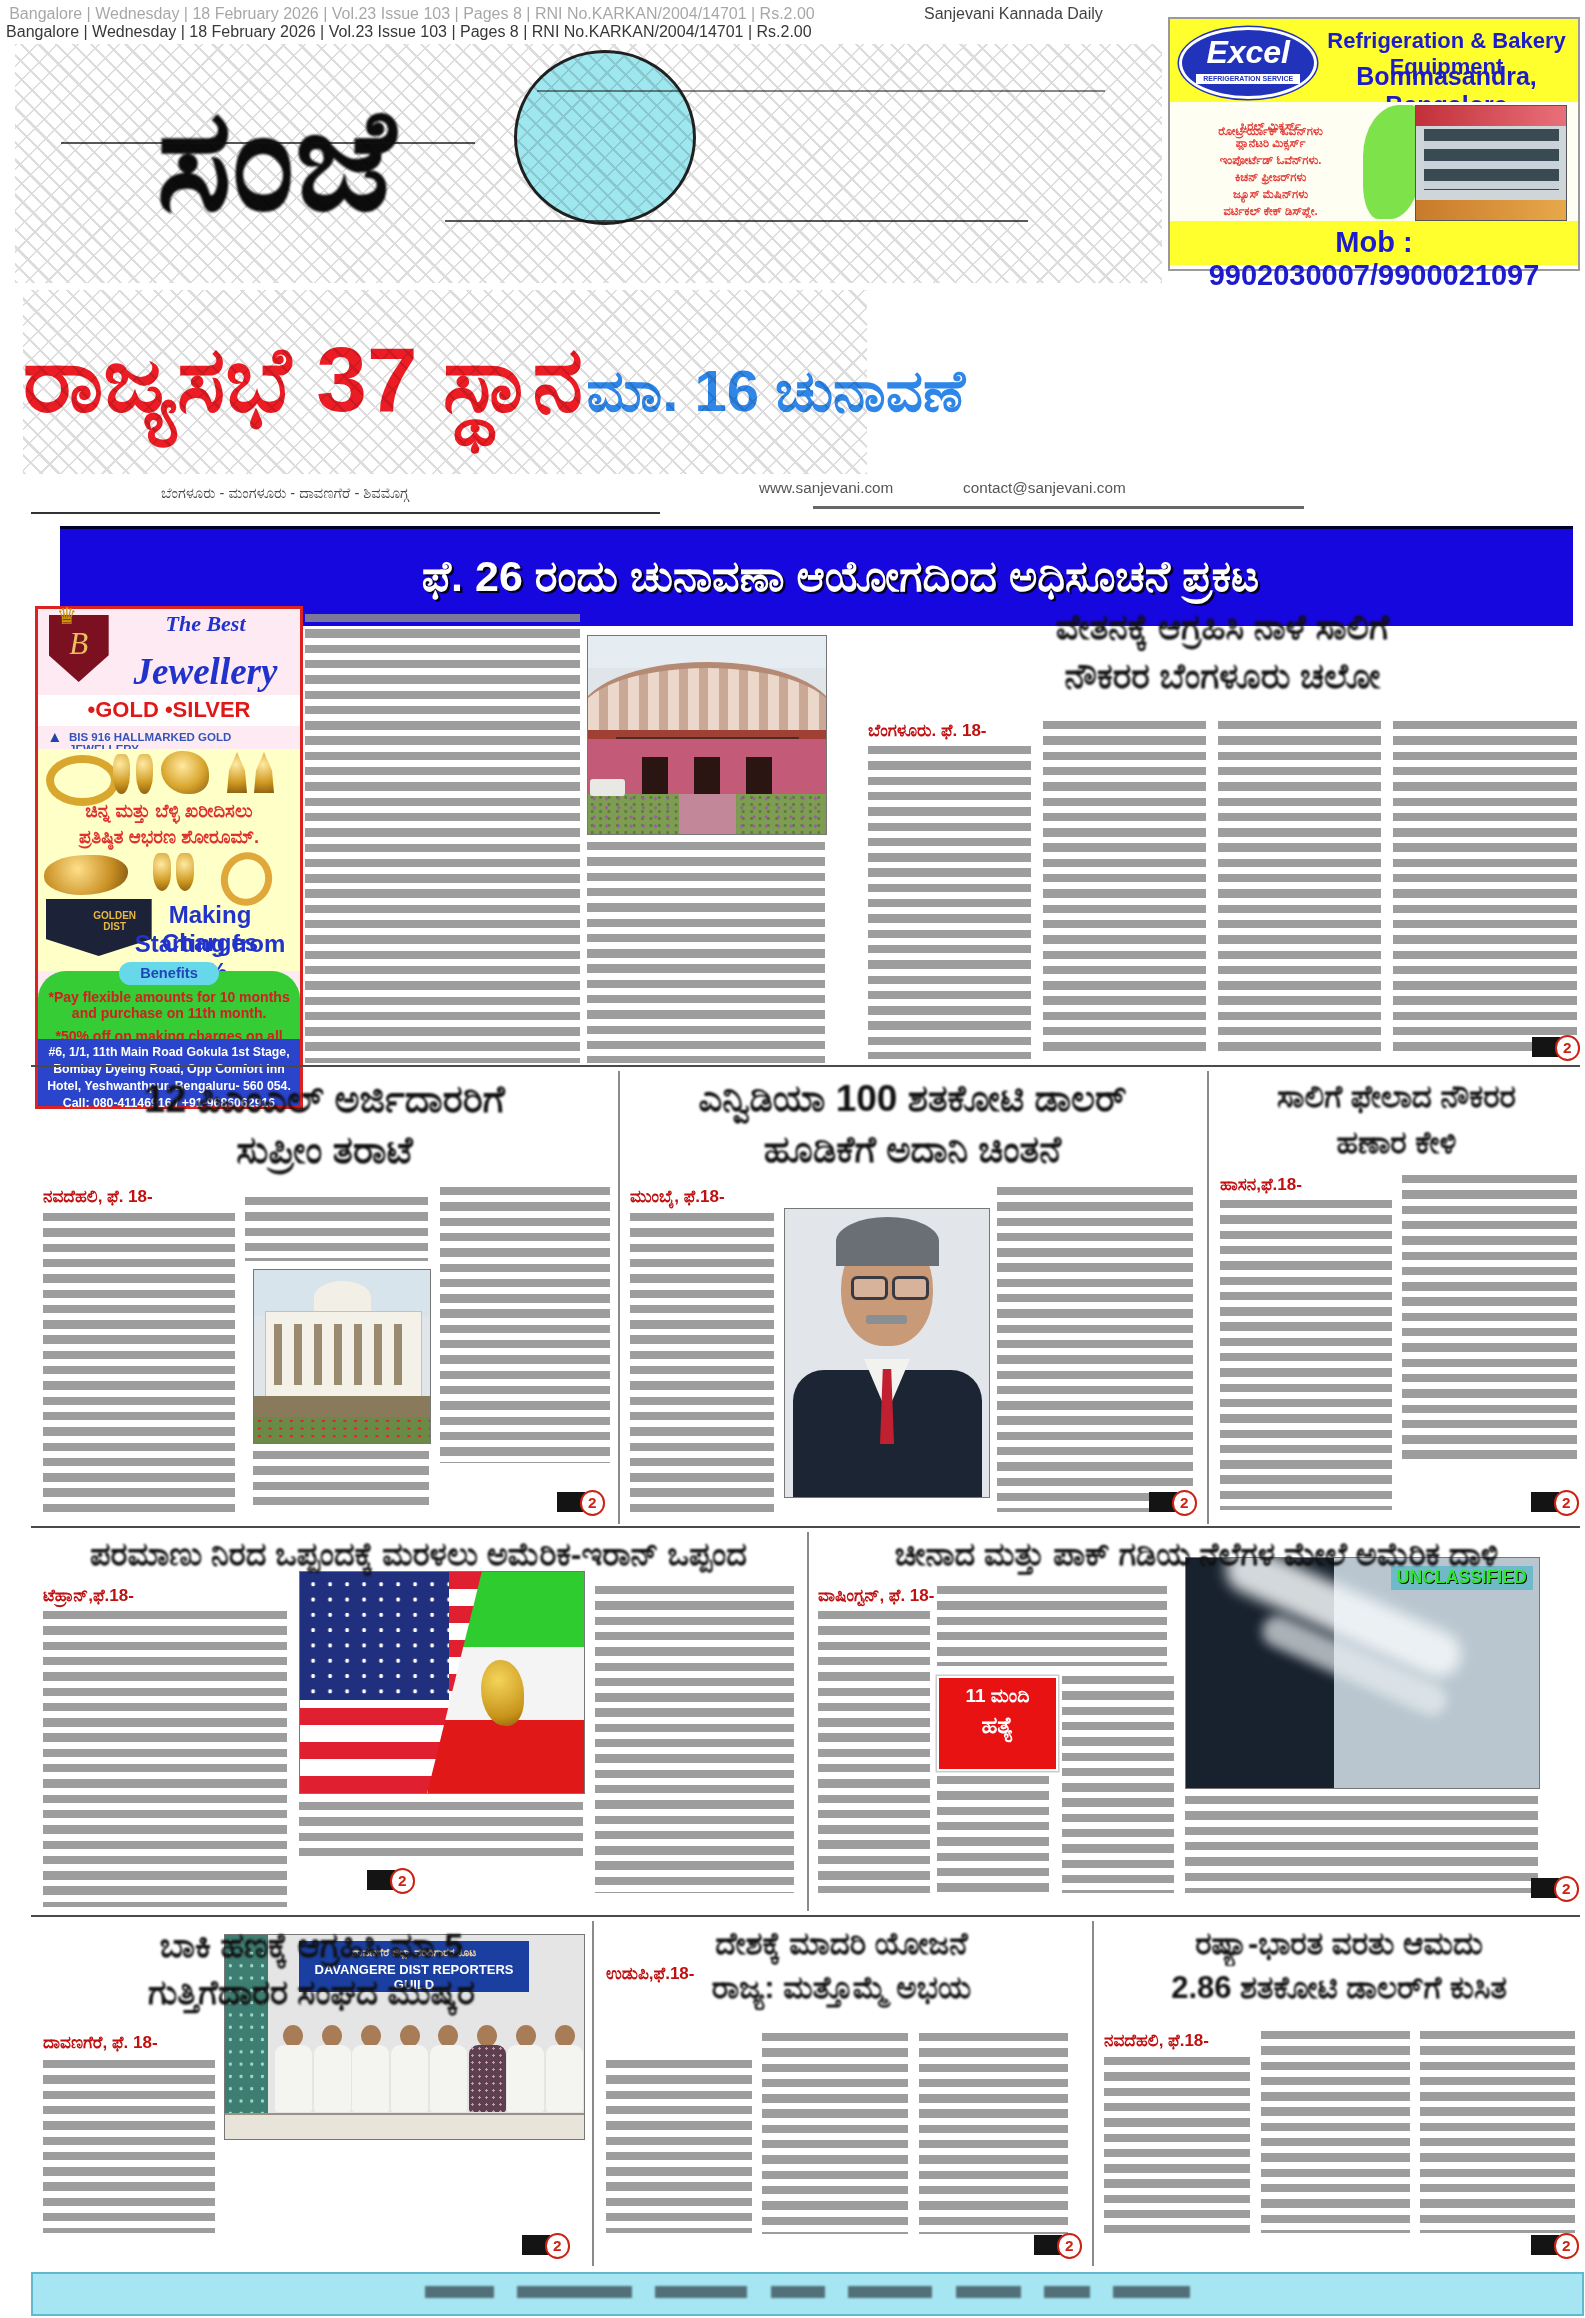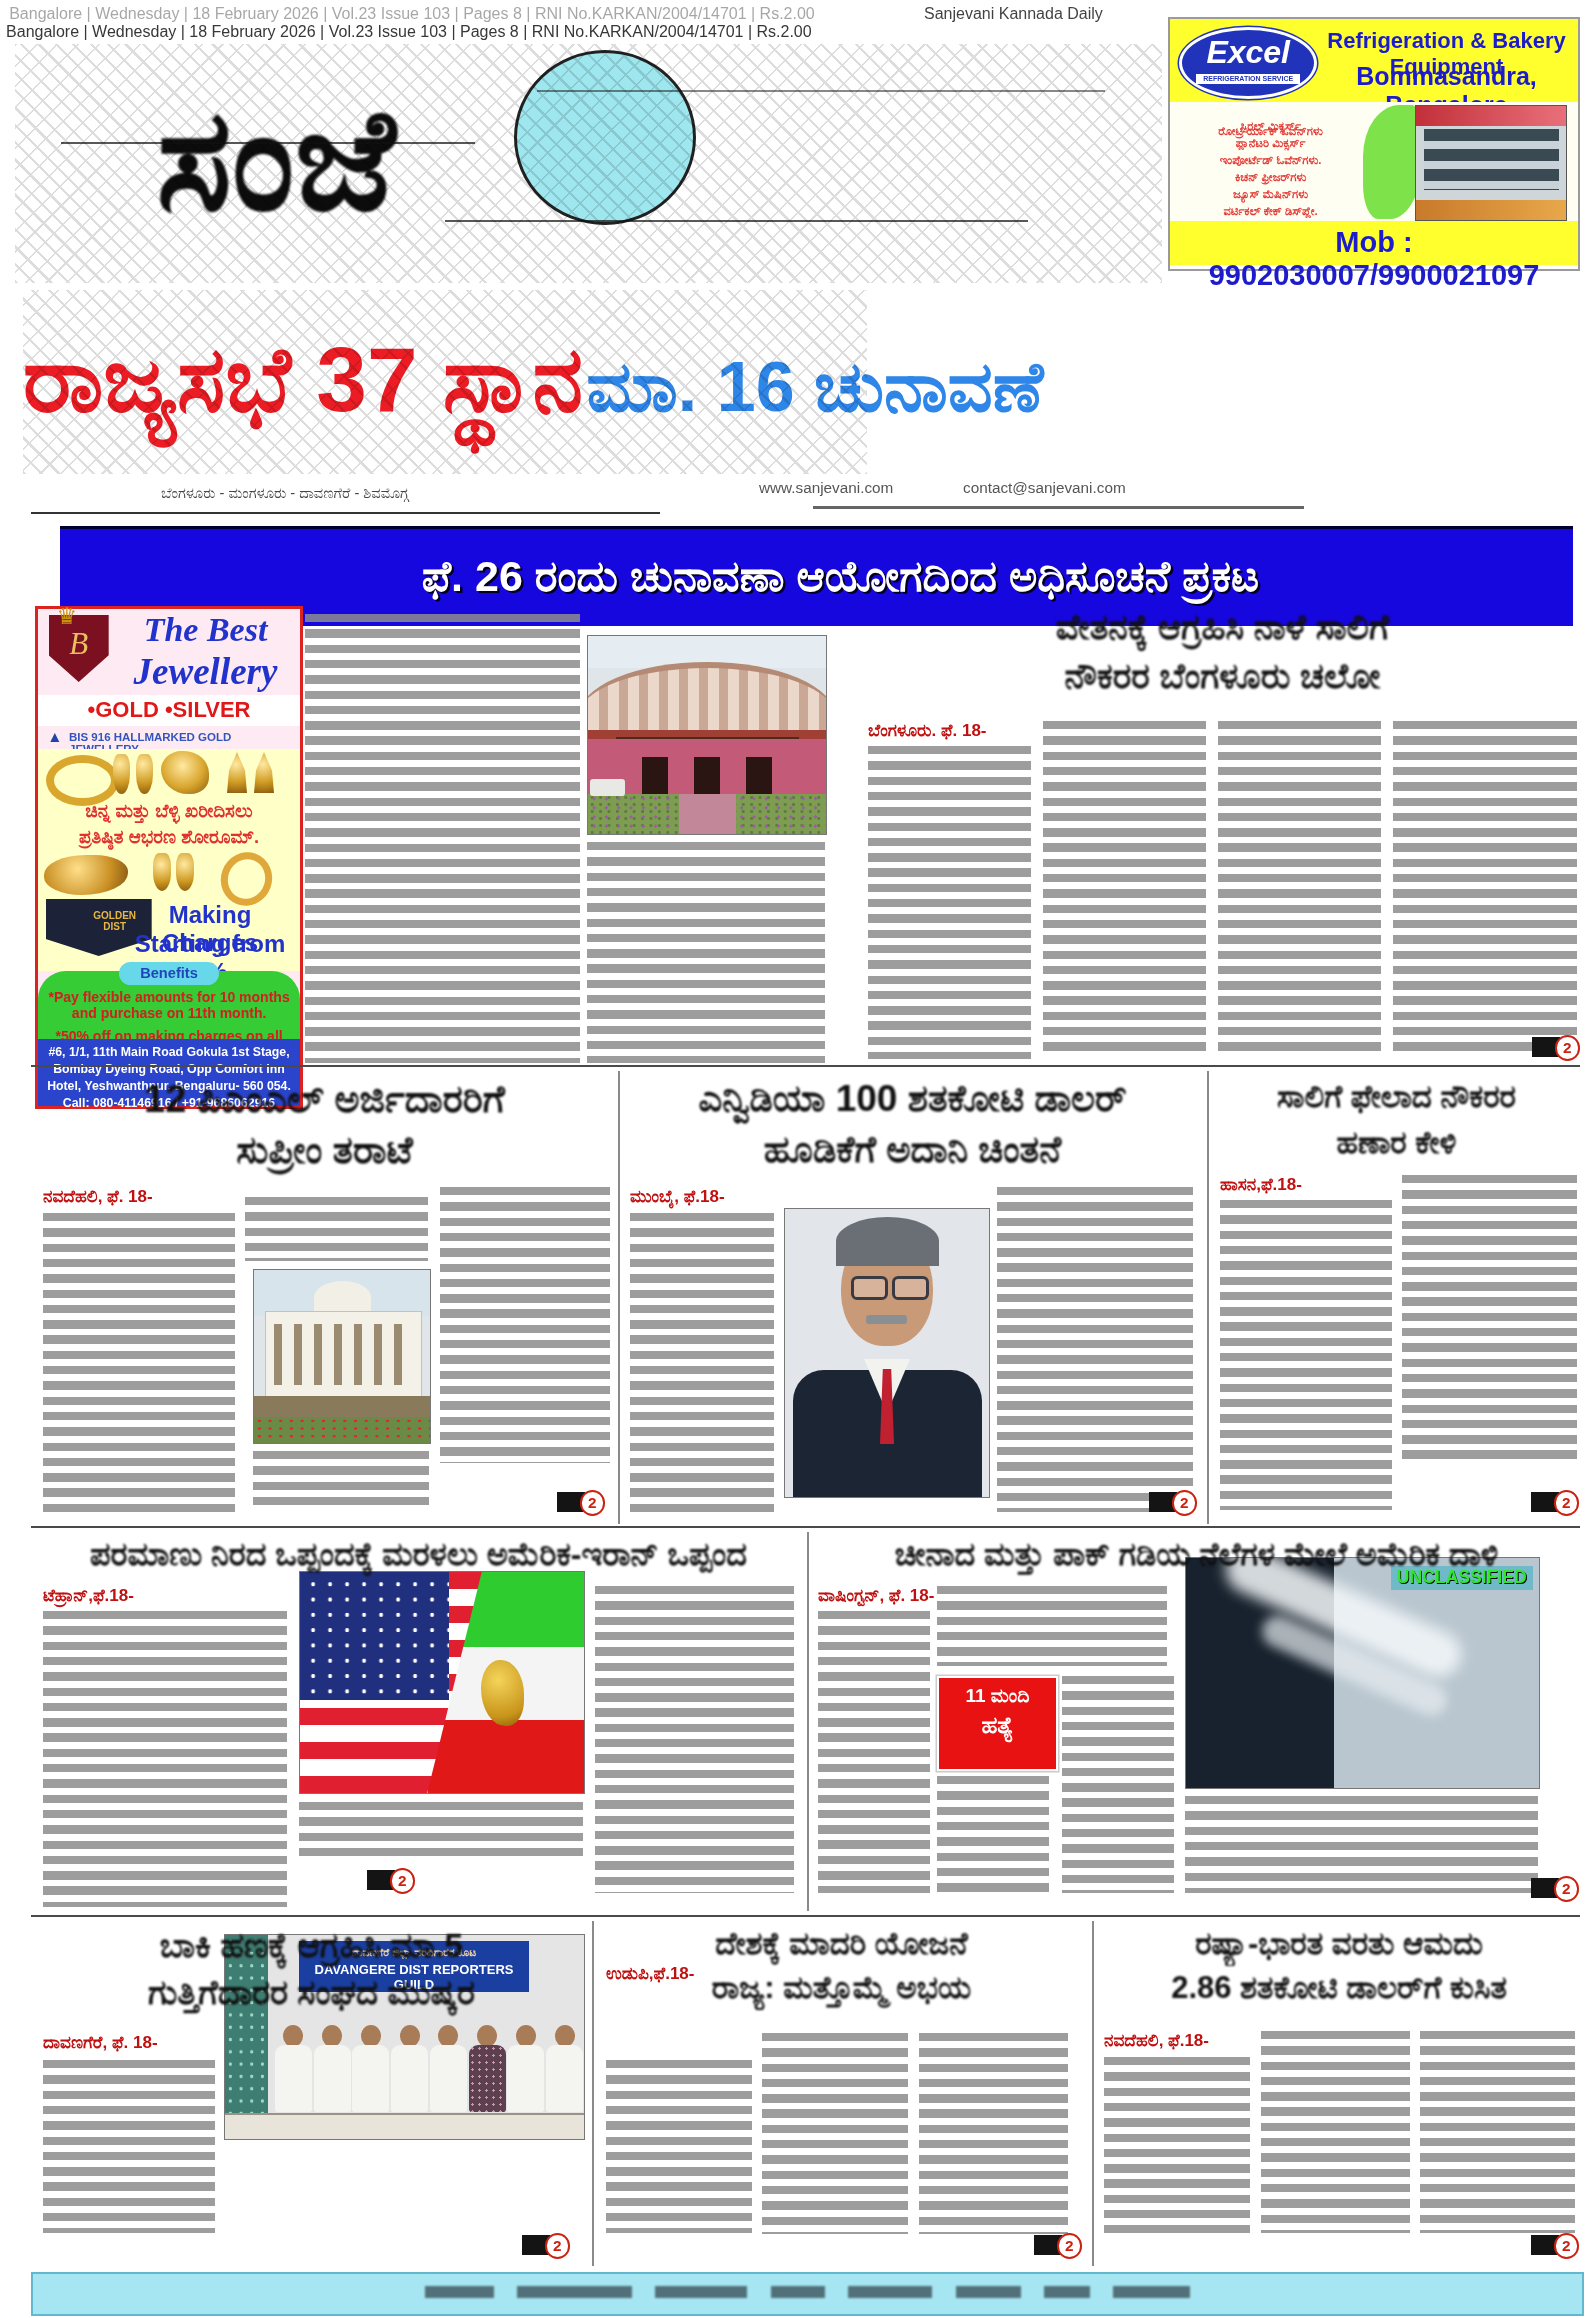--- a/index.html
+++ b/index.html
@@ -66,41 +66,41 @@
         <div style="position:absolute;left:0;bottom:0;width:100%;height:20px;background:linear-gradient(90deg,#c87a2a,#e8a84a);"></div>
       </div>
     </div>
     <div class="abs" style="left:0;top:202px;width:408px;height:44px;background:#ffff2e;">
       <div style="width:100%;text-align:center;color:#1c1ccc;font-size:29px;font-weight:bold;margin-top:4.6px;">Mob : 9902030007/9900021097</div>
     </div>
   </div>
 
   <div class="abs" style="left:23px;top:290px;width:1557px;height:184px;white-space:nowrap;overflow:hidden;">
     <span style="font-size:91px;font-weight:900;color:#ec1c24;line-height:180px;">ರಾಜ್ಯಸಭೆ 37 ಸ್ಥಾನ</span>
-    <span style="font-size:70px;font-weight:900;color:#2e86e8;line-height:180px;">ಮಾ. 16 ಚುನಾವಣೆ</span>
+    <span style="font-size:58px;font-weight:900;color:#2e86e8;line-height:180px;">ಮಾ. 16 ಚುನಾವಣೆ</span>
     <div class="noise" style="left:0;top:0;width:844px;height:184px;"></div>
   </div>
 
   <div class="abs" style="left:161px;top:485px;width:537px;font-size:14.6px;color:#444;filter:blur(0.5px);white-space:nowrap;">ಬೆಂಗಳೂರು - ಮಂಗಳೂರು - ದಾವಣಗೆರೆ - ಶಿವಮೊಗ್ಗ</div>
   <div class="abs" style="left:759px;top:479px;width:199px;font-size:15.3px;color:#555;white-space:nowrap;">www.sanjevani.com</div>
   <div class="abs" style="left:963px;top:479px;width:215px;font-size:15.3px;color:#555;white-space:nowrap;filter:blur(0.5px);">contact@sanjevani.com</div>
   <div class="hrule" style="left:31px;top:512px;width:629px;height:1.5px;background:#333;"></div>
   <div class="hrule" style="left:813px;top:506px;width:491px;height:3.1px;background:#666;"></div>
 
   <div class="abs" style="left:60px;top:526px;width:1513px;height:97px;background:#1707df;border-top:3.1px solid #000030;">
     <div style="width:100%;text-align:center;color:#ffffff;font-size:43px;font-weight:bold;line-height:94px;text-shadow:2.3px 2.3px 0 rgba(0,0,0,.85);white-space:nowrap;overflow:hidden;padding-left:24px;">ಫೆ. 26 ರಂದು ಚುನಾವಣಾ ಆಯೋಗದಿಂದ ಅಧಿಸೂಚನೆ ಪ್ರಕಟ</div>
   </div>
 
   <div class="abs" style="left:35px;top:606px;width:262px;height:497px;border:3.1px solid #dd2222;background:#fdeaf2;">
     <div class="abs" style="left:0;top:0;width:262px;height:86px;background:#fdeaf2;">
       <div style="position:absolute;left:10.7px;top:6.1px;width:60px;height:67px;background:#7a1020;clip-path:polygon(0 0,100% 0,100% 60%,50% 100%,0 60%);">
         <span style="position:absolute;left:0;top:10.7px;width:100%;text-align:center;color:#e8c060;font-size:31px;font-style:italic;font-family:'Liberation Serif',serif;">B</span>
       </div>
       <span style="position:absolute;left:18.4px;top:-6.1px;color:#c8920a;font-size:23px;">♛</span>
-      <div style="position:absolute;left:77px;top:1.5px;width:181px;color:#2233cc;font-size:34px;font-weight:bold;font-style:italic;font-family:'Liberation Serif',serif;text-align:center;">The Best</div>
+      <div style="position:absolute;left:77px;top:1.5px;width:181px;color:#2233cc;font-size:22px;font-weight:bold;font-style:italic;font-family:'Liberation Serif',serif;text-align:center;">The Best</div>
       <div style="position:absolute;left:77px;top:41px;width:181px;color:#2233cc;font-size:37px;font-weight:bold;font-style:italic;font-family:'Liberation Serif',serif;text-align:center;">Jewellery</div>
     </div>
     <div style="position:absolute;left:0;top:86px;width:262px;background:#fff;color:#e01818;font-size:22px;font-weight:bold;text-align:center;padding:2.3px 0;">•GOLD  •SILVER  •DIAMOND</div>
     <div class="abs" style="left:0;top:117px;width:262px;height:23px;background:#fdeaf2;">
       <span style="position:absolute;left:9.2px;top:1.5px;color:#2244aa;font-size:15.3px;">▲</span>
       <span style="position:absolute;left:31px;top:4.6px;width:227px;color:#3355bb;font-size:11.5px;font-weight:bold;">BIS 916 HALLMARKED GOLD JEWELLERY</span>
     </div>
     <div class="abs" style="left:0;top:140px;width:262px;height:222px;background:#ffffc8;">
       <div style="position:absolute;left:7.7px;top:6.1px;width:57px;height:35px;border:8.4px solid #d9a62e;border-radius:50%;"></div>
       <div style="position:absolute;left:75px;top:4.6px;width:17px;height:40px;background:radial-gradient(circle at 40% 25%,#ffe9a0,#cf9a22 60%,#8a5a10);border-radius:40% 40% 60% 60%;"></div>

